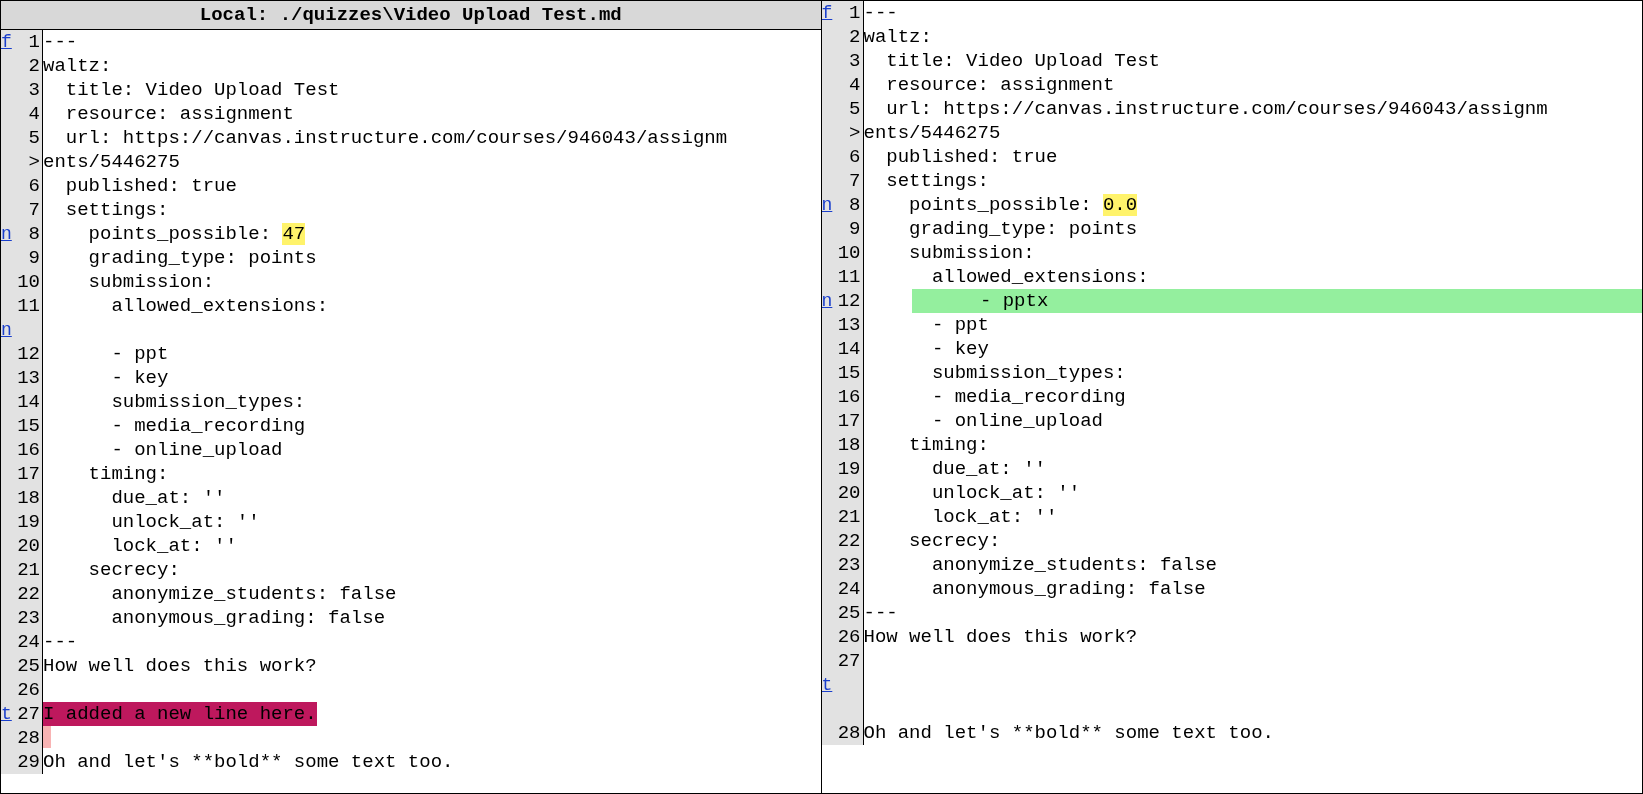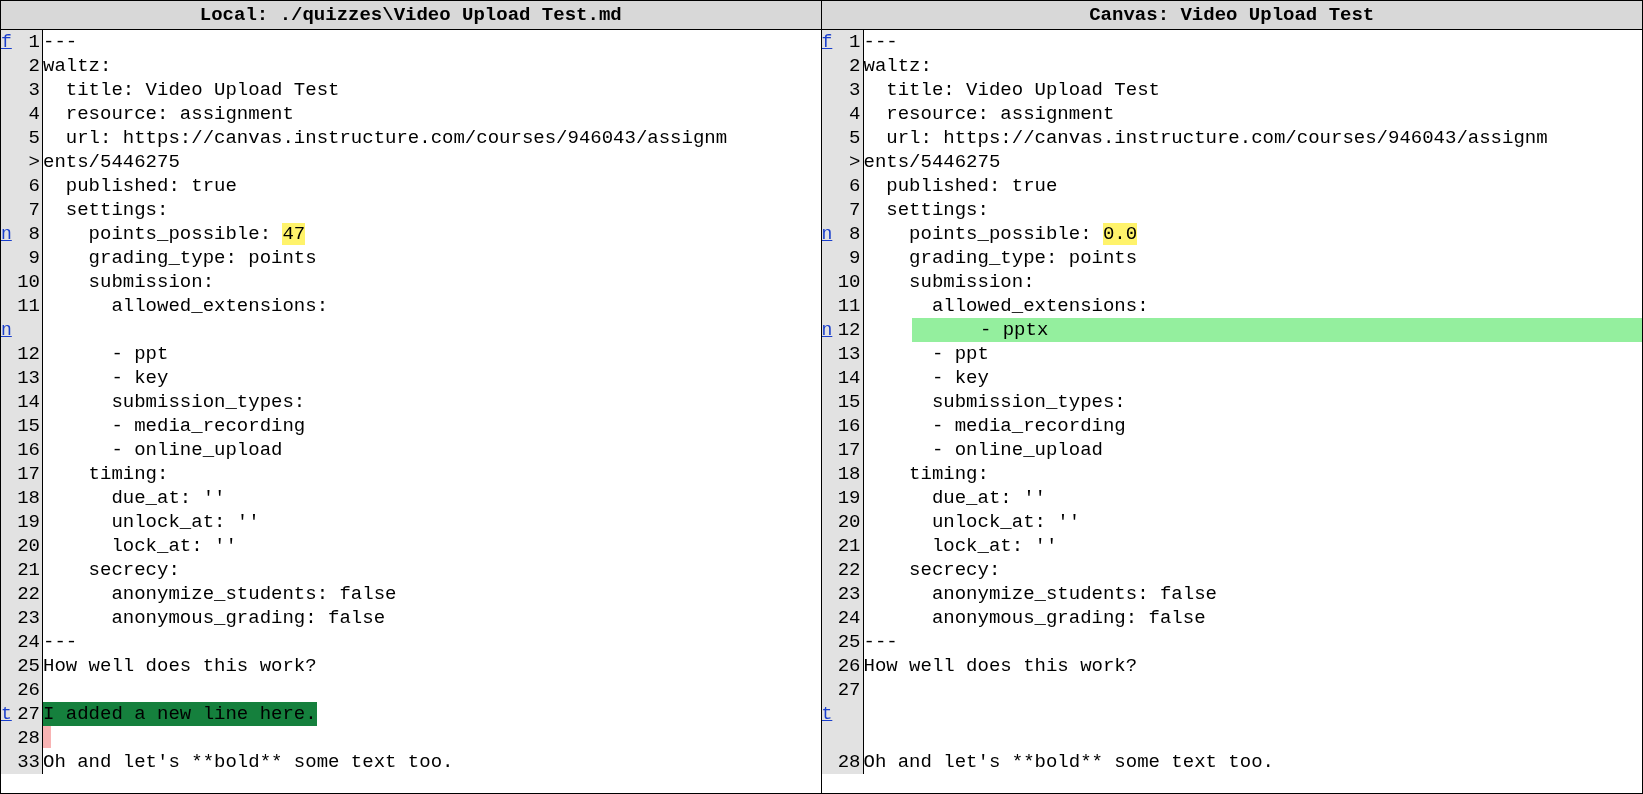--- a/index.html
+++ b/index.html
@@ -8,21 +8,21 @@
   .pane { flex: 1 1 50%; display: flex; flex-direction: column; border-right: 1px solid #000; min-width: 0; }
   .pane:last-child { border-right: none; }
   .title { background: #d8d8d8; border-bottom: 1px solid #000; text-align: center; font-weight: bold; padding: 2px 0; }
   .body { flex: 1; overflow: hidden; position: relative; }
   .row { display: flex; align-items: stretch; height: 24px; white-space: pre; }
   .mark { width: 14px; flex: 0 0 14px; color: #1a3fcc; text-decoration: underline; font-size: 18px; background: #e2e2e2; border-right: 0; text-align: left; }
   .lnum { width: 28px; flex: 0 0 28px; text-align: right; background: #e2e2e2; border-right: 1px solid #000; padding-right: 2px; }
   .content { flex: 1; padding-left: 0; overflow: hidden; }
   .hl-y    { background: #fff36b; text-align: center; }
   .hl-add  { background: #94ef9e; display: inline-block; width: 100%; margin-left: 48px; }
-  .hl-del  { background: #15803d; display: inline-block; }
+  .hl-del  { background: #be185d; display: inline-block; }
   .hl-del-full { background: #f8b3b3; display: inline-block; width: 8px; height: 22px; vertical-align: top; }
 </style>
 </head>
 <body>
 
 <div class="wrap">
   <div class="pane">
     <div class="title">Local: ./quizzes\Video Upload Test.md</div>
     <div class="body" id="left-body">
         <div class="row"><div class="mark">f</div><div class="lnum">1</div><div class="content">---</div></div>
@@ -48,25 +48,24 @@
         <div class="row"><div class="mark"></div><div class="lnum">19</div><div class="content">      unlock_at: ''</div></div>
         <div class="row"><div class="mark"></div><div class="lnum">20</div><div class="content">      lock_at: ''</div></div>
         <div class="row"><div class="mark"></div><div class="lnum">21</div><div class="content">    secrecy:</div></div>
         <div class="row"><div class="mark"></div><div class="lnum">22</div><div class="content">      anonymize_students: false</div></div>
         <div class="row"><div class="mark"></div><div class="lnum">23</div><div class="content">      anonymous_grading: false</div></div>
         <div class="row"><div class="mark"></div><div class="lnum">24</div><div class="content">---</div></div>
         <div class="row"><div class="mark"></div><div class="lnum">25</div><div class="content">How well does this work?</div></div>
         <div class="row"><div class="mark"></div><div class="lnum">26</div><div class="content"></div></div>
         <div class="row"><div class="mark">t</div><div class="lnum">27</div><div class="content"><span class="hl-del">I added a new line here.</span></div></div>
         <div class="row"><div class="mark"></div><div class="lnum">28</div><div class="content"><span class="hl-del-full"></span></div></div>
-        <div class="row"><div class="mark"></div><div class="lnum">33</div><div class="content">Oh and let's **bold** some text too.</div></div>
+        <div class="row"><div class="mark"></div><div class="lnum">29</div><div class="content">Oh and let's **bold** some text too.</div></div>
       </div>
   </div>
   <div class="pane">
-    <div class="title">Canvas: Video Upload Test</div>
     <div class="body" id="right-body">
         <div class="row"><div class="mark">f</div><div class="lnum">1</div><div class="content">---</div></div>
         <div class="row"><div class="mark"></div><div class="lnum">2</div><div class="content">waltz:</div></div>
         <div class="row"><div class="mark"></div><div class="lnum">3</div><div class="content">  title: Video Upload Test</div></div>
         <div class="row"><div class="mark"></div><div class="lnum">4</div><div class="content">  resource: assignment</div></div>
         <div class="row"><div class="mark"></div><div class="lnum">5</div><div class="content">  url: https://canvas.instructure.com/courses/946043/assignm</div></div>
         <div class="row"><div class="mark"></div><div class="lnum">&gt;</div><div class="content">ents/5446275</div></div>
         <div class="row"><div class="mark"></div><div class="lnum">6</div><div class="content">  published: true</div></div>
         <div class="row"><div class="mark"></div><div class="lnum">7</div><div class="content">  settings:</div></div>
         <div class="row"><div class="mark">n</div><div class="lnum">8</div><div class="content">    points_possible: <span class="hl-y">0.0</span></div></div>

